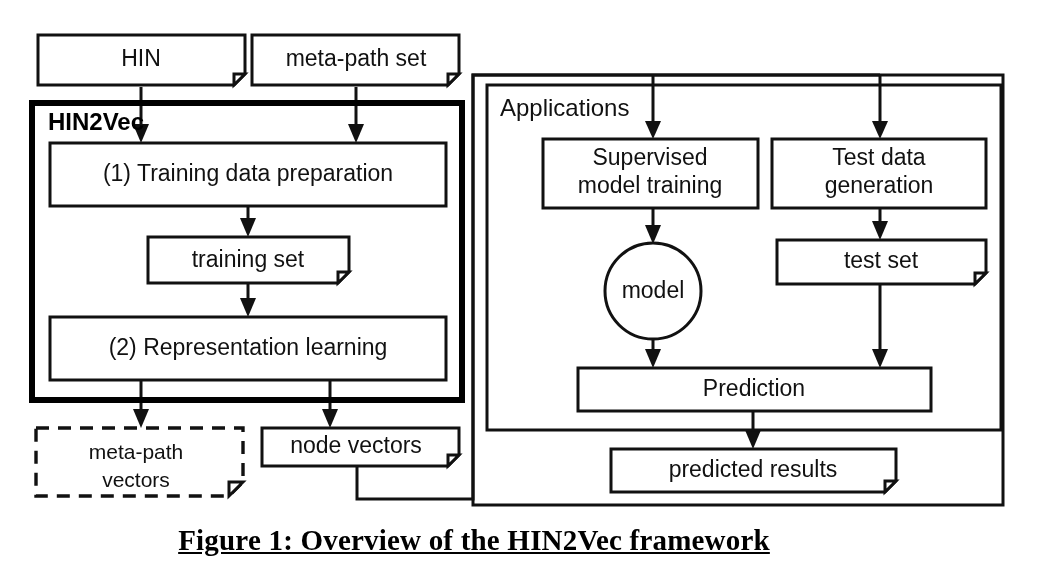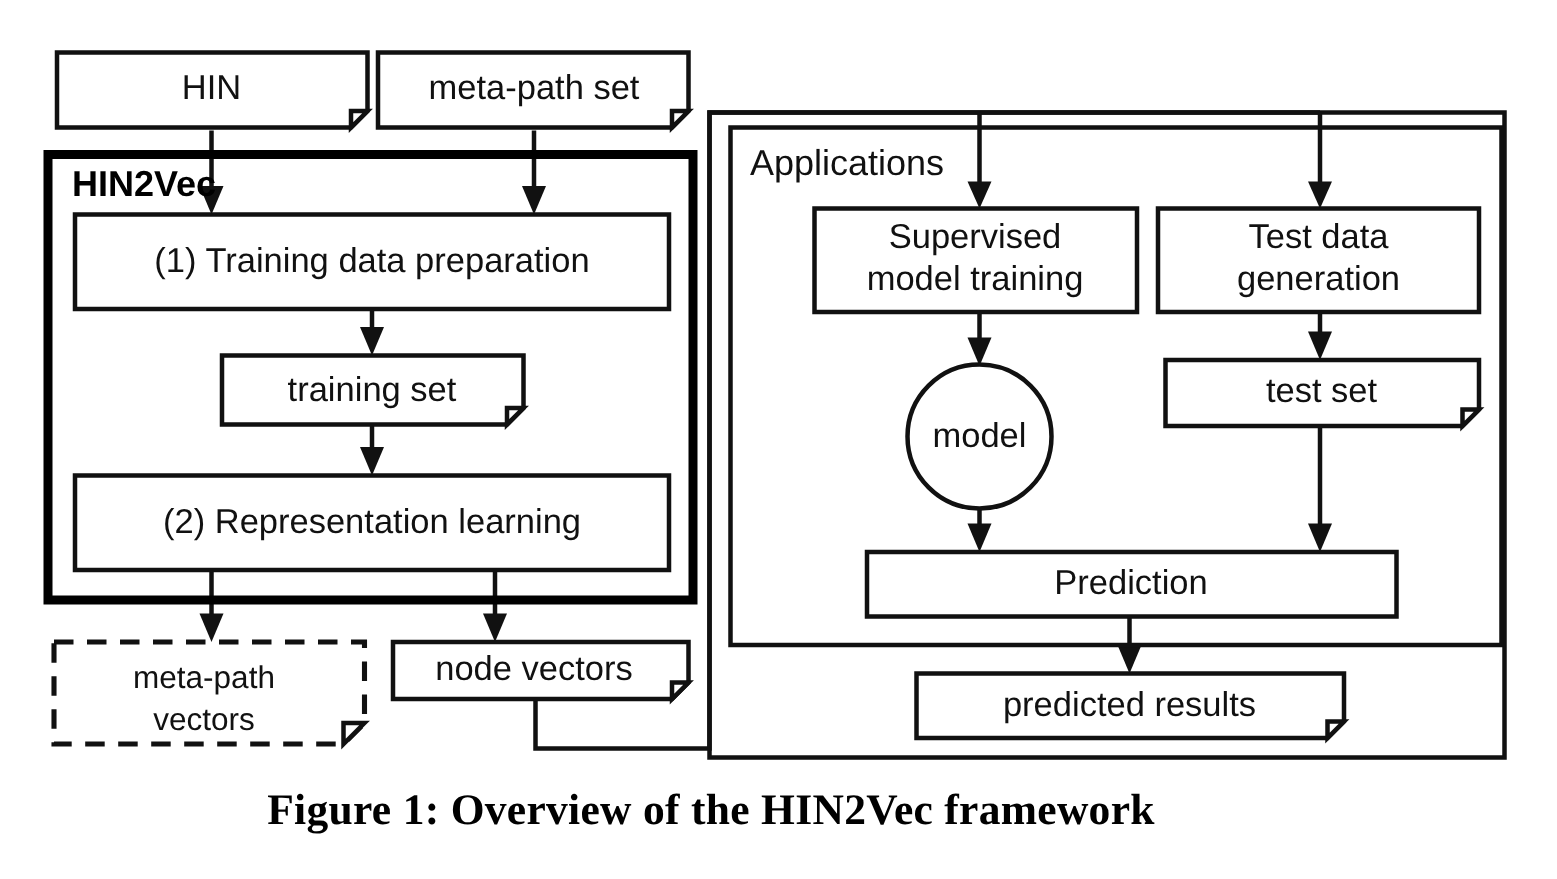--- a/index.html
+++ b/index.html
@@ -96,20 +96,21 @@
     position: absolute;
     left: 0;
     width: 948px;
     top: 524px;
     text-align: center;
     font-family: "Liberation Serif", serif;
     font-weight: bold;
     font-size: 29px;
     color: #000000;
     letter-spacing: 0.2px;
+    text-decoration: underline;
   }
 </style>
 </head>
 <body>
 
 <div id="figure-root">
 
   <svg id="diagram" viewBox="0 0 1038 586">
 
     <path class="connector" d="M 357 436 L 357 499 L 473 499 L 473 75 L 880 75"></path>

